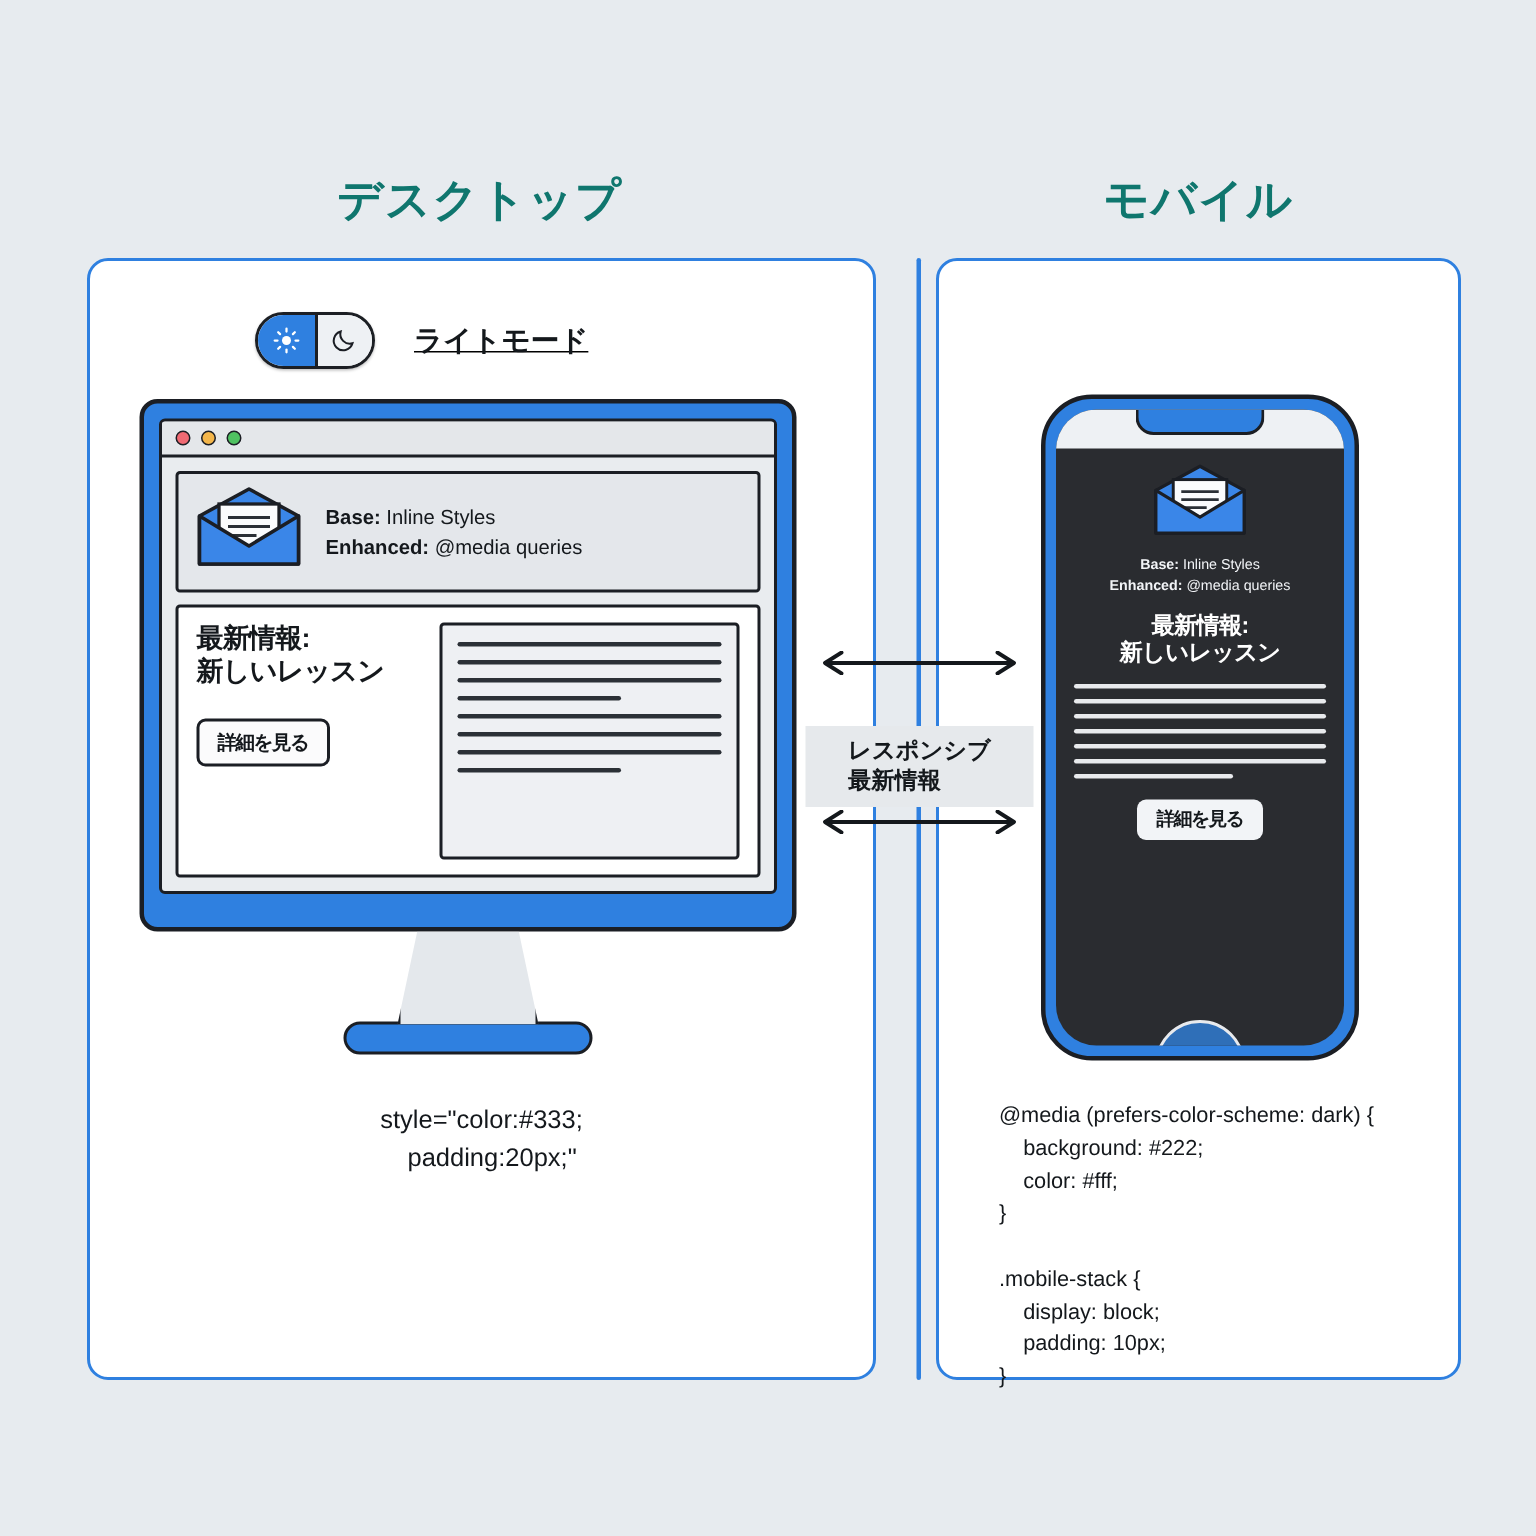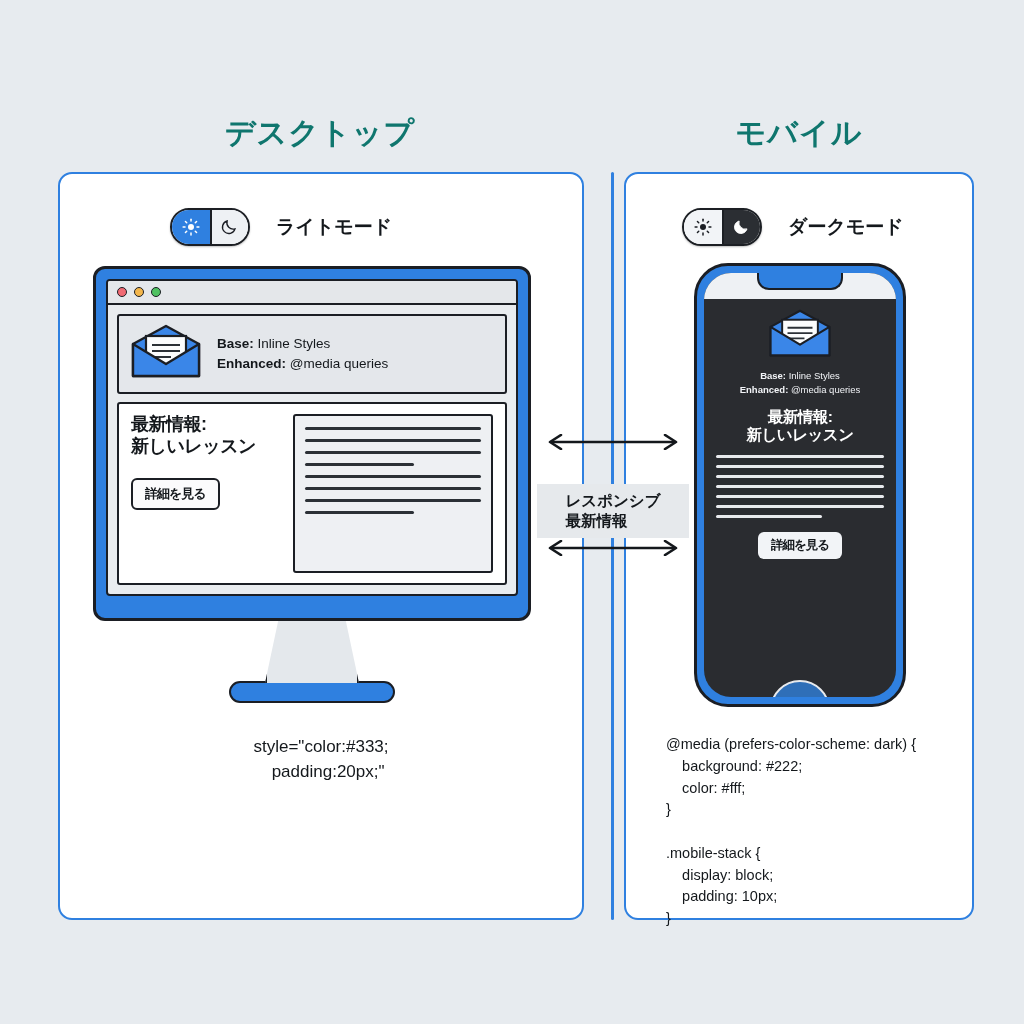--- a/index.html
+++ b/index.html
@@ -42,21 +42,21 @@
   #center-divider {
     position: absolute;
     left: 611px; top: 172px;
     width: 3px; height: 748px;
     background: #2f80e0;
     border-radius: 2px;
   }
 
   
   .toggle-row { position: absolute; display: flex; align-items: center; }
-  #toggle-row-desktop { left: 170px; top: 208px; }
+  #toggle-row-desktop { left: 170px; top: 208px; text-decoration: underline; }
   #toggle-row-mobile  { left: 682px; top: 208px; }
 
   .switch {
     width: 80px; height: 38px;
     border-radius: 19px;
     border: 2px solid #1c1f24;
     display: flex;
     overflow: hidden;
     box-sizing: border-box;
     box-shadow: 0 1px 2px rgba(0,0,0,.25);
@@ -333,44 +333,20 @@
       <div class="divline"></div>
       <div class="half half-moon">
         <svg width="18" height="18" viewBox="0 0 24 24">
           <path d="M20 14.5A8.5 8.5 0 0 1 9.5 4a8.5 8.5 0 1 0 10.5 10.5z" fill="none" stroke="#1b1e24" stroke-width="1.8"></path>
         </svg>
       </div>
     </div>
     <div class="mode-label">ライトモード</div>
   </div>
 
-  <div class="toggle-row" id="toggle-row-mobile">
-    <div class="switch" id="switch-mobile">
-      <div class="half half-sun">
-        <svg width="18" height="18" viewBox="0 0 24 24" fill="none" stroke="#1b1e24" stroke-width="2" stroke-linecap="round">
-          <circle cx="12" cy="12" r="4" fill="#1b1e24" stroke="none"></circle>
-          <line x1="12" y1="1.5" x2="12" y2="4"></line>
-            <line x1="12" y1="20" x2="12" y2="22.5"></line>
-          <line x1="1.5" y1="12" x2="4" y2="12"></line>
-            <line x1="20" y1="12" x2="22.5" y2="12"></line>
-          <line x1="4.6" y1="4.6" x2="6.3" y2="6.3"></line>
-            <line x1="17.7" y1="17.7" x2="19.4" y2="19.4"></line>
-          <line x1="19.4" y1="4.6" x2="17.7" y2="6.3"></line>
-            <line x1="6.3" y1="17.7" x2="4.6" y2="19.4"></line>
-        </svg>
-      </div>
-      <div class="divline"></div>
-      <div class="half half-moon">
-        <svg width="18" height="18" viewBox="0 0 24 24">
-          <path d="M20 14.5A8.5 8.5 0 0 1 9.5 4a8.5 8.5 0 1 0 10.5 10.5z" fill="#ffffff" stroke="#ffffff" stroke-width="1.2"></path>
-        </svg>
-      </div>
-    </div>
-    <div class="mode-label">ダークモード</div>
-  </div>
 
   <div id="monitor">
     <div class="monitor-frame">
       <div class="browser">
         <div class="titlebar">
           <span class="dot red"></span>
           <span class="dot amber"></span>
           <span class="dot green"></span>
         </div>
         <div class="browser-body">

